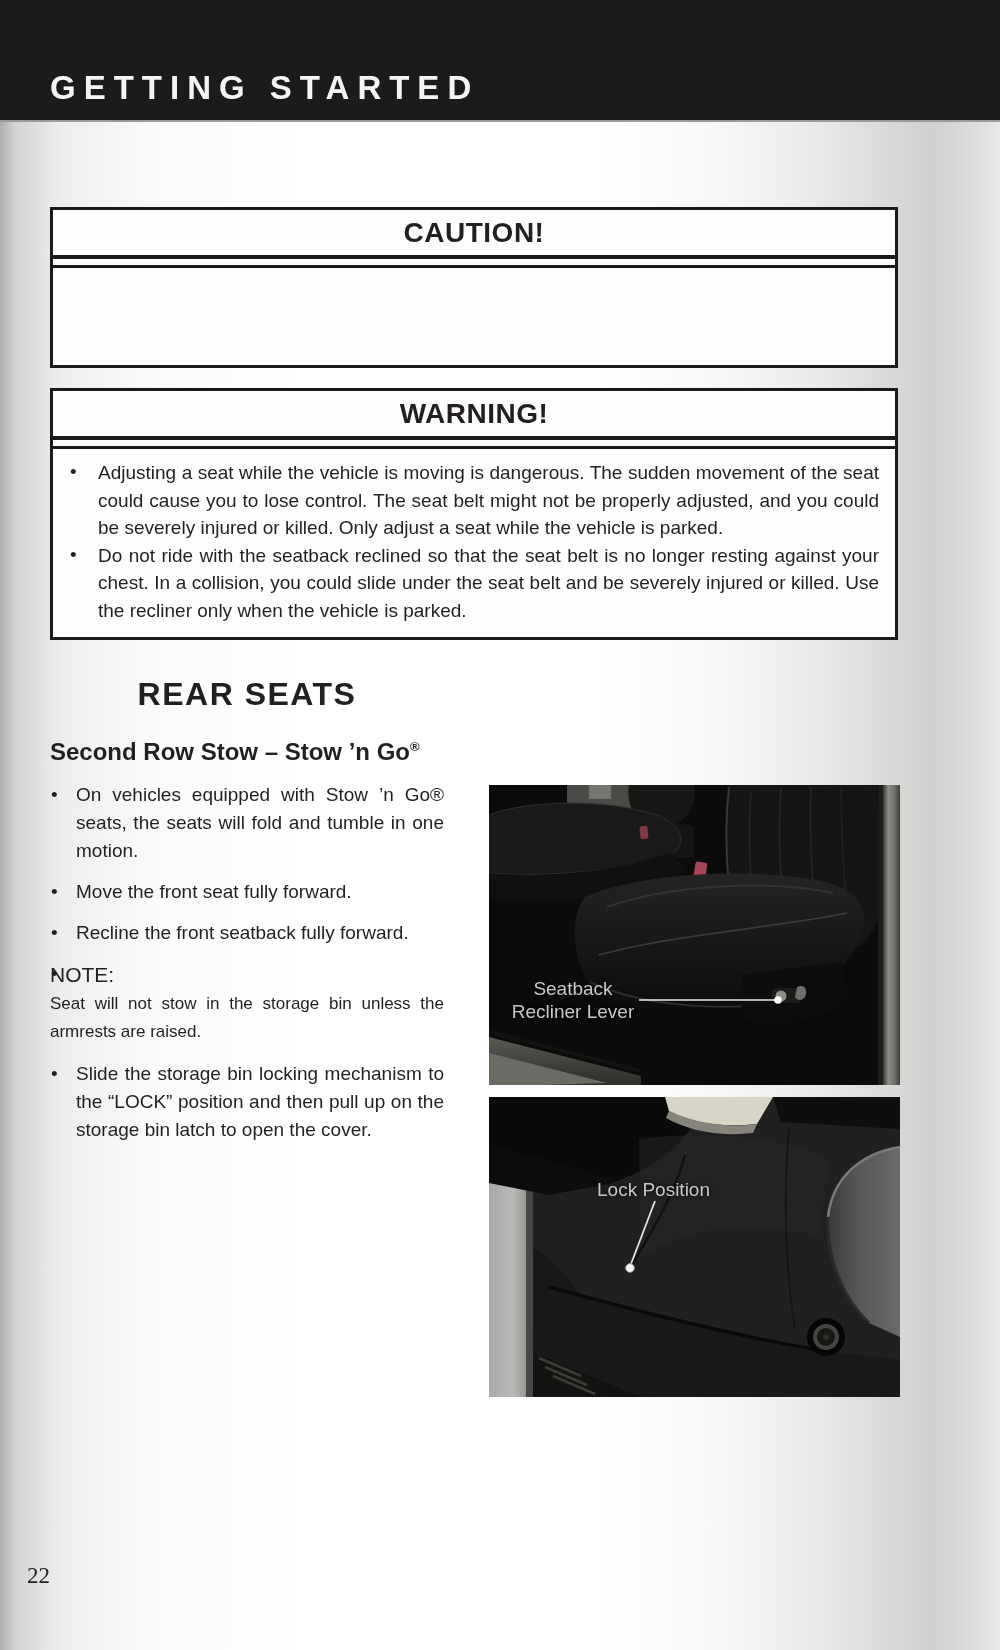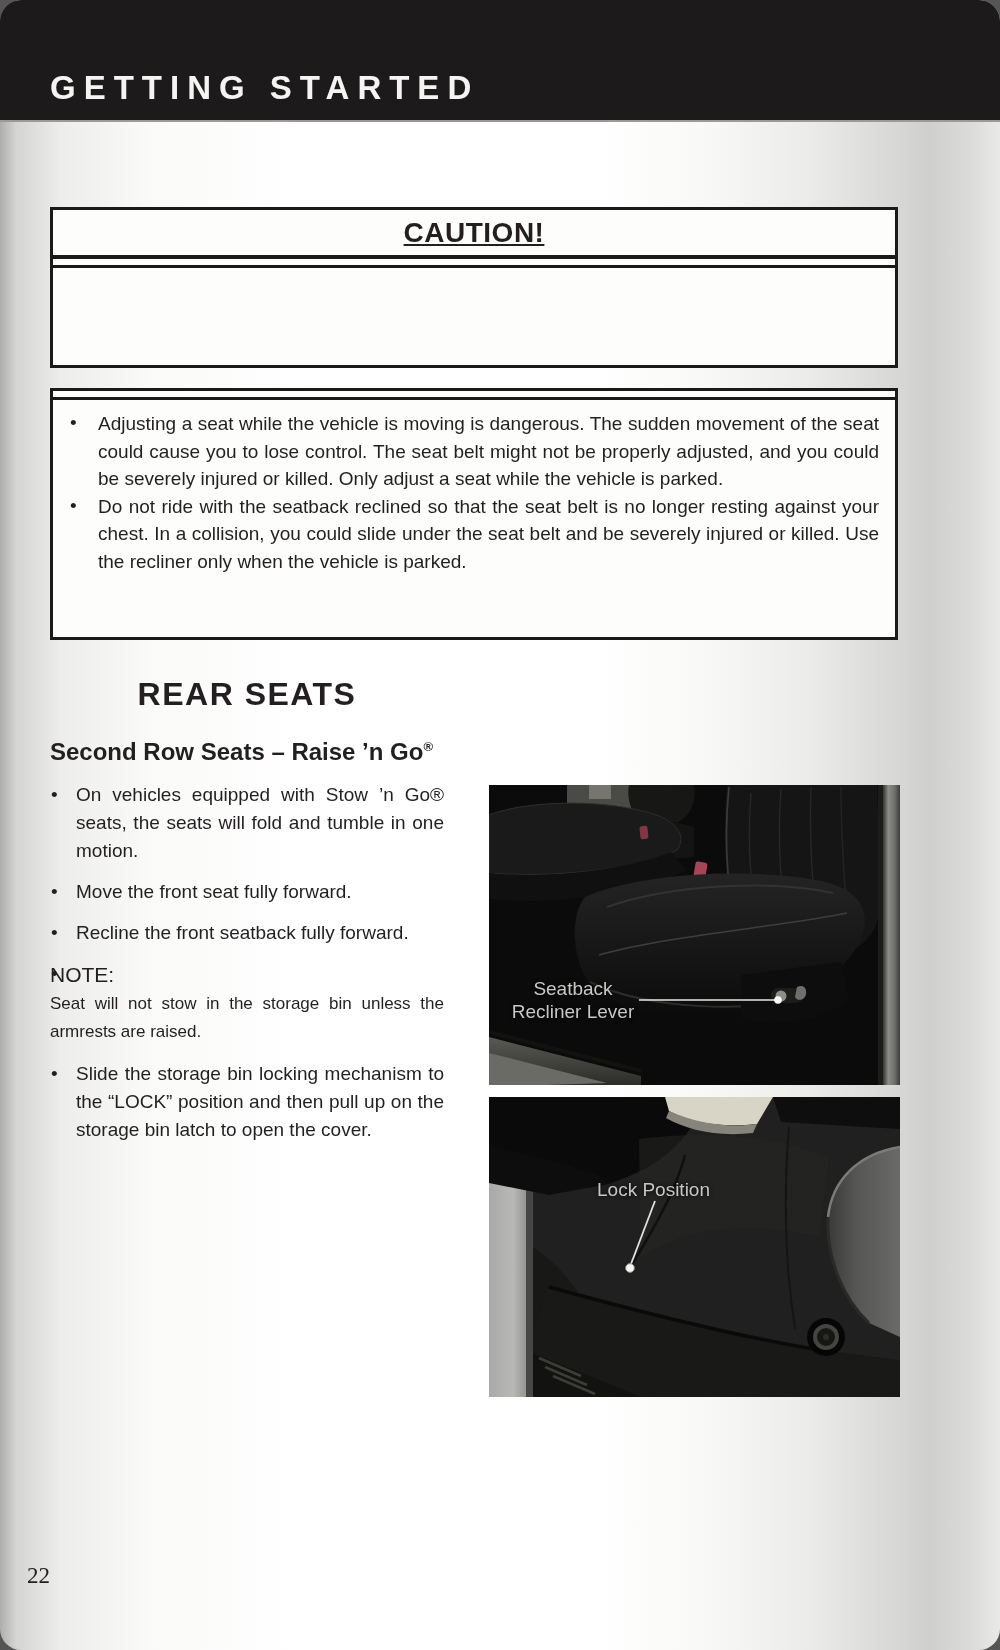--- a/index.html
+++ b/index.html
@@ -3,21 +3,20 @@
 <meta charset="utf-8">
 <style>
   html,body{margin:0;padding:0;background:#555;}
   .page{
     position:relative;width:1000px;height:1650px;margin:0 auto;overflow:hidden;
     font-family:"Liberation Sans","DejaVu Sans",sans-serif;color:#231f20;
     background:linear-gradient(90deg,
       #aeaeac 0%, #d4d4d2 1.6%, #ededeb 6%, #fafaf9 15%, #ffffff 30%,
       #ffffff 60%, #f8f8f6 71%, #ebebe9 81%, #d9d9d7 89%, #cfcfcd 93%,
       #dbdbd9 97%, #e9e9e7 100%);
-    border-radius:21px;
   }
 
   
   .band{
     position:absolute;top:0;left:0;width:100%;height:120px;
     background:#1d1a1b;border-bottom:2px solid #9a9a98;
   }
   .band h1{
     position:absolute;left:50px;bottom:13px;margin:0;
     font-size:33px;font-weight:bold;letter-spacing:8px;color:#f4f4f2;
@@ -25,21 +24,21 @@
 
   
   .alert-box{
     position:absolute;left:50px;width:848px;box-sizing:border-box;
     background:#fdfdfc;border:3px solid #1a1a1a;
   }
   #caution-box{top:207px;height:161px;}
   #warning-box{top:388px;height:252px;}
   .alert-title{
     margin:0;text-align:center;font-size:28px;font-weight:bold;
-    letter-spacing:.5px;padding:8px 0 7px;line-height:30px;text-decoration:underline;
+    letter-spacing:.5px;padding:8px 0 7px;line-height:30px;
   }
   .alert-divider{height:3px;background:#1a1a1a;border-top:4px solid #1a1a1a;
     border-bottom:0;margin:0;box-sizing:content-box;position:relative;}
   .alert-divider::before{content:"";position:absolute;left:0;right:0;top:-4px;height:0;}
   .alert-divider{border-top-color:#1a1a1a;}
   .alert-divider{box-shadow:0 -6px 0 0 #fdfdfc inset;}
   .alert-divider{background:transparent;border-bottom:3px solid #1a1a1a;height:6px;border-top:0;}
   .alert-title{border-bottom:4px solid #1a1a1a;}
   .alert-body{padding:11px 12px 14px 11px;font-size:19px;line-height:27px;text-align:justify;}
   ul.warn-list{list-style:none;margin:0;padding:10px 16px 0 12px;}
@@ -79,36 +78,37 @@
   <div class="band">
     <h1>GETTING STARTED</h1>
   </div>
 
   <div class="alert-box" id="caution-box">
     <p class="alert-title">CAUTION!</p>
     <div class="alert-divider"></div>
   </div>
 
   <div class="alert-box" id="warning-box">
+    <p class="alert-title">WARNING!</p>
     <div class="alert-divider"></div>
     <ul class="warn-list">
       <li>
         <span class="marker">•</span>
         <span>Adjusting a seat while the vehicle is moving is dangerous. The sudden movement of the seat could cause you to lose control. The seat belt might not be properly adjusted, and you could be severely injured or killed. Only adjust a seat while the vehicle is parked.</span>
       </li>
       <li>
         <span class="marker">•</span>
         <span>Do not ride with the seatback reclined so that the seat belt is no longer resting against your chest. In a collision, you could slide under the seat belt and be severely injured or killed. Use the recliner only when the vehicle is parked.</span>
       </li>
     </ul>
   </div>
 
   <div class="left-col">
     <h2 class="section-heading">REAR SEATS</h2>
-    <h3 class="subsection-heading"><span>Second Row Seats – Raise ’n Go</span><sup>®</sup></h3>
+    <h3 class="subsection-heading"><span>Second Row Stow – Stow ’n Go</span><sup>®</sup></h3>
     <ul class="bullets">
       <li>
         <span class="marker">•</span>
         <span>On vehicles equipped with Stow ’n Go® seats, the seats will fold and tumble in one motion.</span>
       </li>
       <li>
         <span class="marker">•</span>
         <span>Move the front seat fully forward.</span>
       </li>
       <li>

